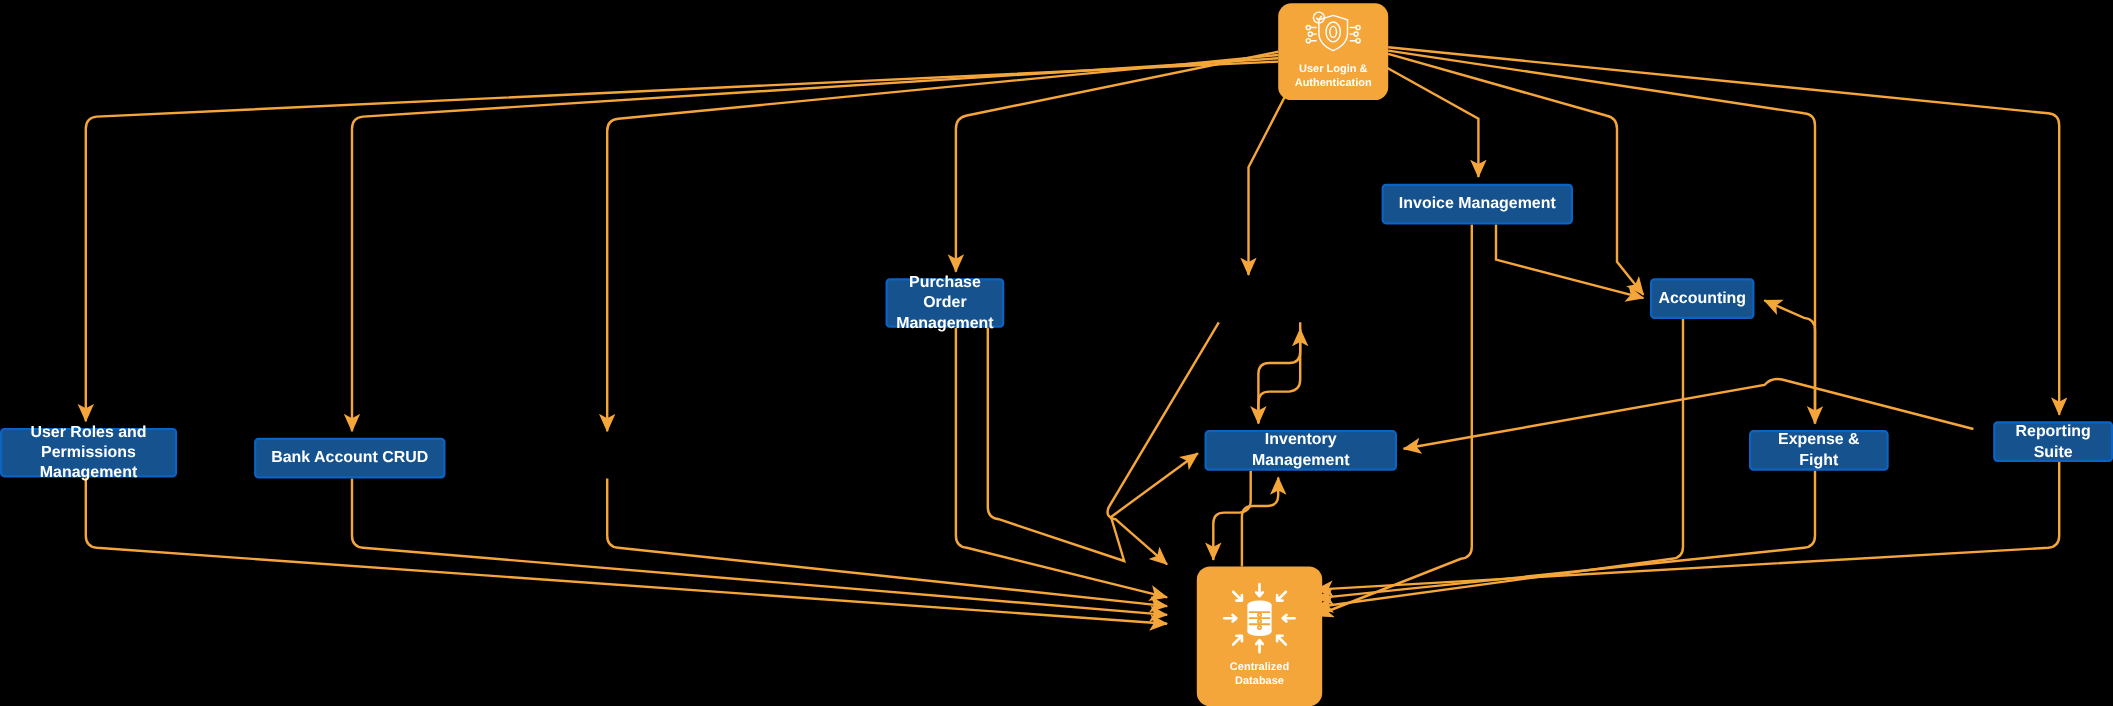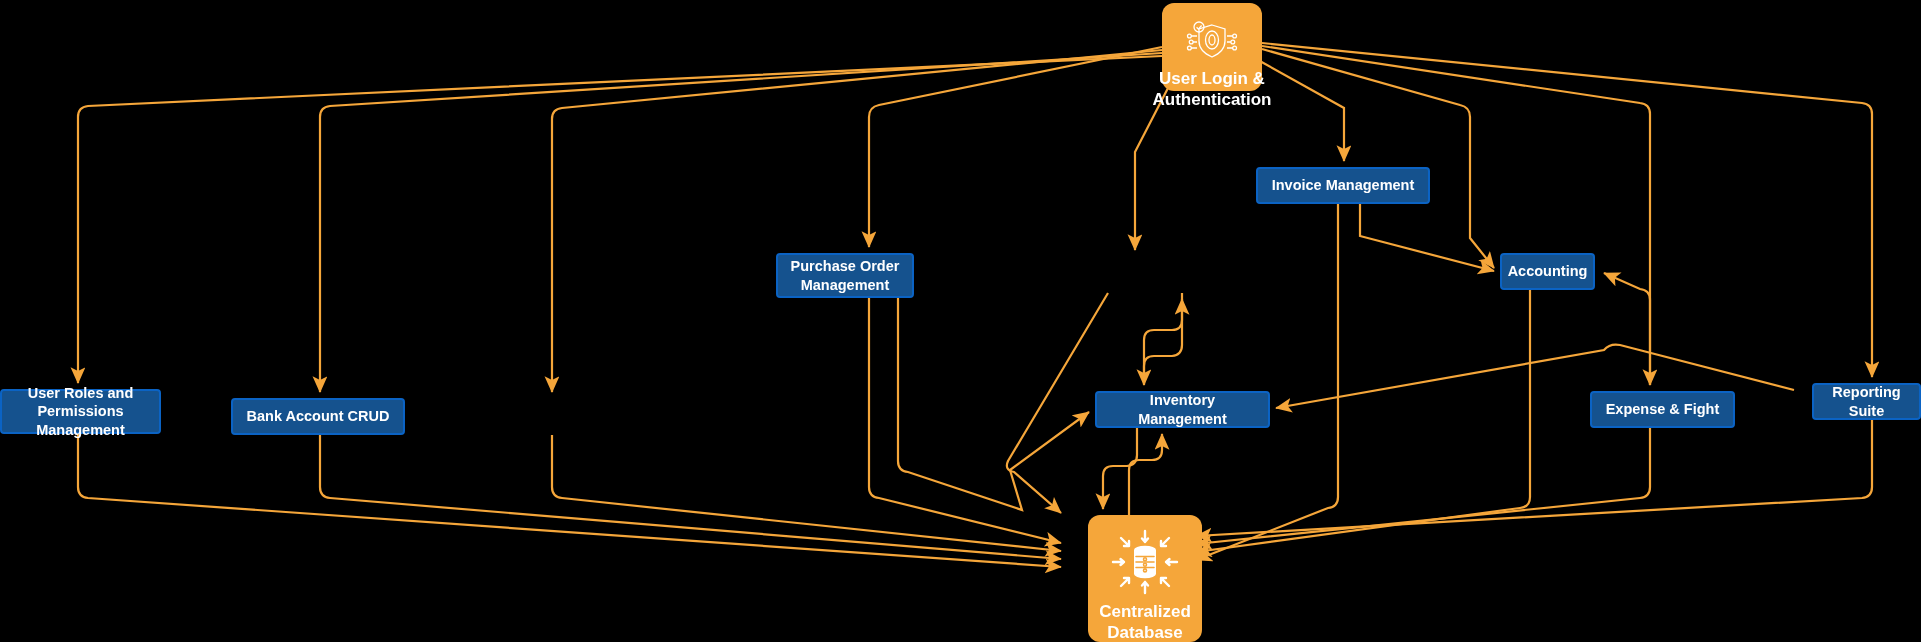--- a/index.html
+++ b/index.html
@@ -26,22 +26,22 @@
     border:2px solid #0b63c4;
     border-radius:4px;
     font-size:14.5px;
     padding:6px 10px;
   }
   .node.accent{
     background:#f5a63a;
     border-radius:12px;
     flex-direction:column;
     justify-content:flex-start;
-    padding:17px 8px 10px 8px;
-    font-size:17px;
+    padding:6px 8px 10px 8px;
+    font-size:10px;
   }
   .node.accent .ico{flex:0 0 auto;}
   .node.accent .lbl{margin-top:6px;}
   .db-lbl{margin-top:10px;}
   .ico svg{display:block;}
 </style>
 </head>
 <body>
 
 <div id="stage">
@@ -118,41 +118,41 @@
   </div>
 
   <div class="node blue" style="left:0px;top:389px;width:161px;height:45px;">
     <span>
       <span>User Roles and</span><br>
       <span>Permissions Management</span>
     </span>
   </div>
 
 
-  <div class="node blue" style="left:776px;top:253px;width:138px;height:45px;">
+  <div class="node blue" style="left:805px;top:253px;width:108px;height:45px;">
     <span>
       <span>Purchase Order</span><br>
       <span>Management</span>
     </span>
   </div>
 
 
   <div class="node blue" style="left:1256px;top:167px;width:174px;height:37px;">
     <span>Invoice Management</span>
   </div>
 
   <div class="node blue" style="left:1500px;top:253px;width:95px;height:37px;">
     <span>Accounting</span>
   </div>
 
   <div class="node blue" style="left:1095px;top:391px;width:175px;height:37px;">
     <span>Inventory Management</span>
   </div>
 
-  <div class="node blue" style="left:1590px;top:391px;width:145px;height:37px;">
+  <div class="node blue" style="left:1590px;top:391px;width:127px;height:37px;">
     <span>Expense &amp; Fight</span>
   </div>
 
   <div class="node blue" style="left:1812px;top:383px;width:109px;height:37px;">
     <span>Reporting Suite</span>
   </div>
 
   <div class="node accent" style="left:1088px;top:515px;width:114px;height:127px;padding-top:14px;">
     <span class="ico">
       <svg width="72" height="66" viewBox="0 0 72 66" fill="none" stroke="#ffffff" stroke-width="2.4" stroke-linecap="round" stroke-linejoin="round">

